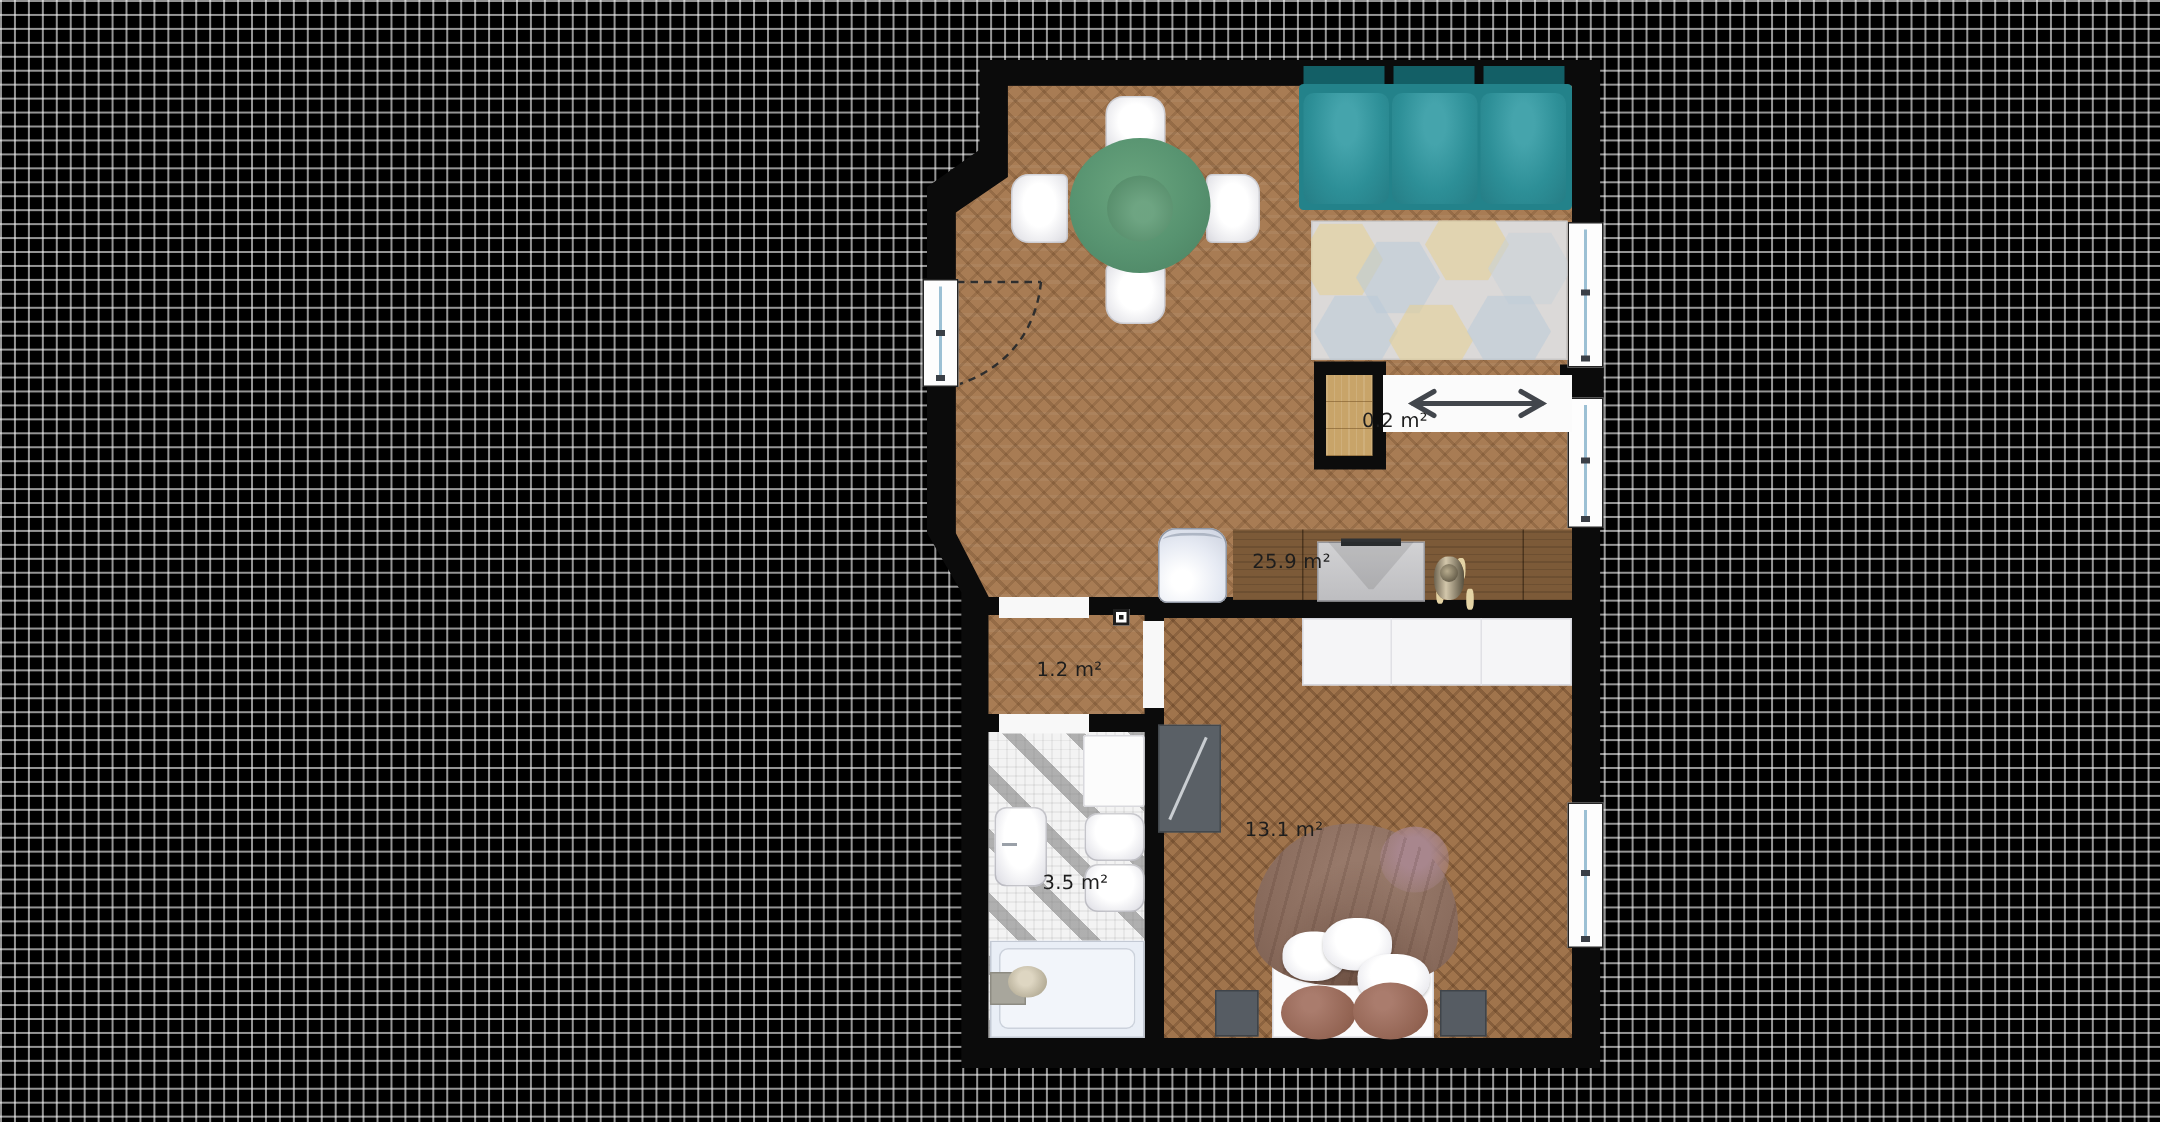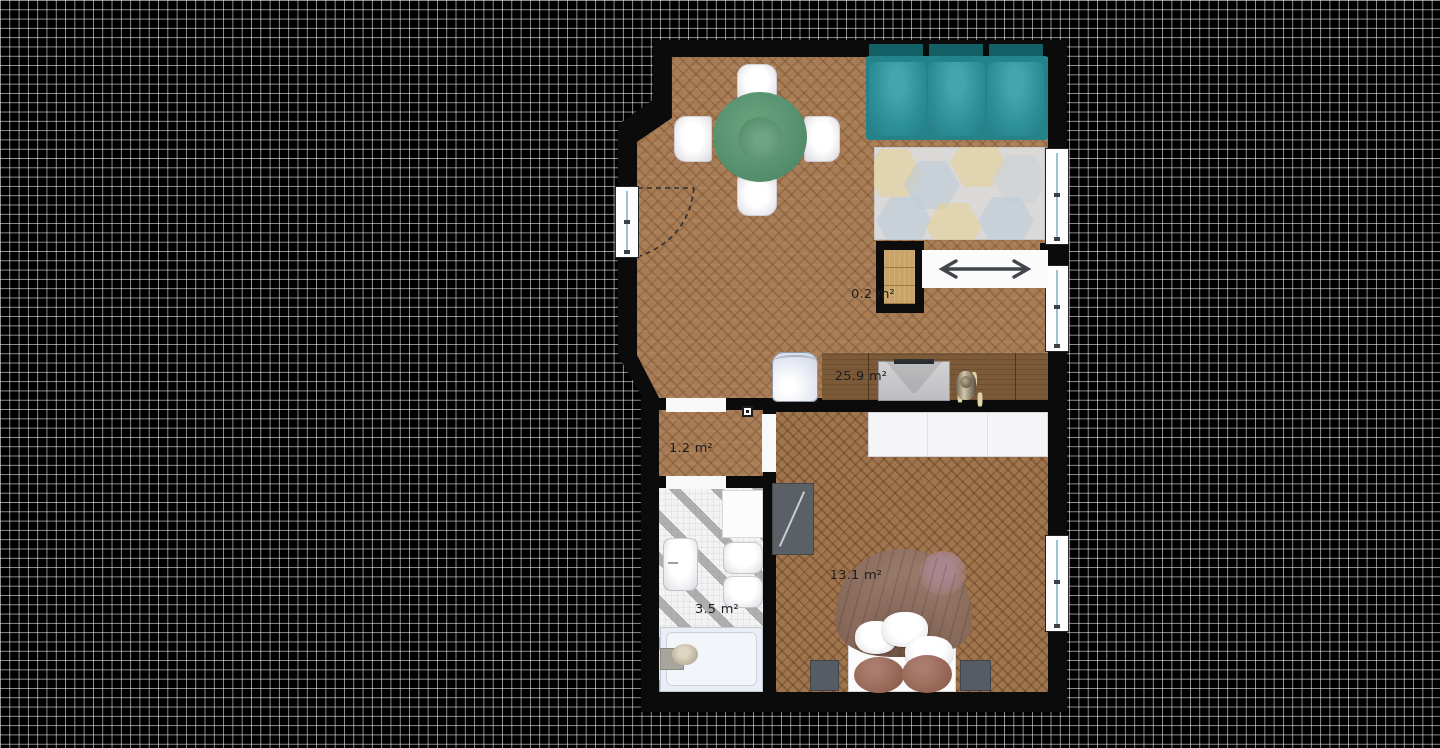--- a/index.html
+++ b/index.html
@@ -144,24 +144,24 @@
   #bathtub .rim{position:absolute;left:6px;top:5px;right:6px;bottom:6px;background:#f2f5fa;
     border-radius:6px;box-shadow:0 0 0 1px #ccd2dc inset;}
   #tub-block{left:660px;top:648px;width:24px;height:22px;background:#a8a69c;
     box-shadow:0 0 0 1px #8d8b82 inset;}
   #tub-faucet{left:672px;top:644px;width:26px;height:21px;border-radius:50%;
     background:radial-gradient(circle at 45% 40%, #ded6c2 25%, #b5ad97 75%, #968f7c);}
   
   .arealabel{color:#1d1d1d;font-size:13px;letter-spacing:.2px;white-space:nowrap;
     transform:translate(-50%,-50%);}
   #lbl-living{left:861px;top:375px;}
-  #lbl-hall{left:691px;top:447px;text-align:center;}
-  #lbl-bath{left:717px;top:608px;}
-  #lbl-bed{left:856px;top:574px;}
-  #lbl-closet{left:873px;top:281px;margin-top:12px;}
+  #lbl-hall{left:713px;top:447px;text-align:center;}
+  #lbl-bath{left:717px;top:589px;}
+  #lbl-bed{left:856px;top:554px;}
+  #lbl-closet{left:930px;top:281px;}
 </style>
 </head>
 <body>
 
 <div id="canvas">
 
   <div class="abs wallfill" id="walls"></div>
 
   <div class="abs wood" id="floor-living"></div>
   <div class="abs wood" id="floor-hall"></div>

